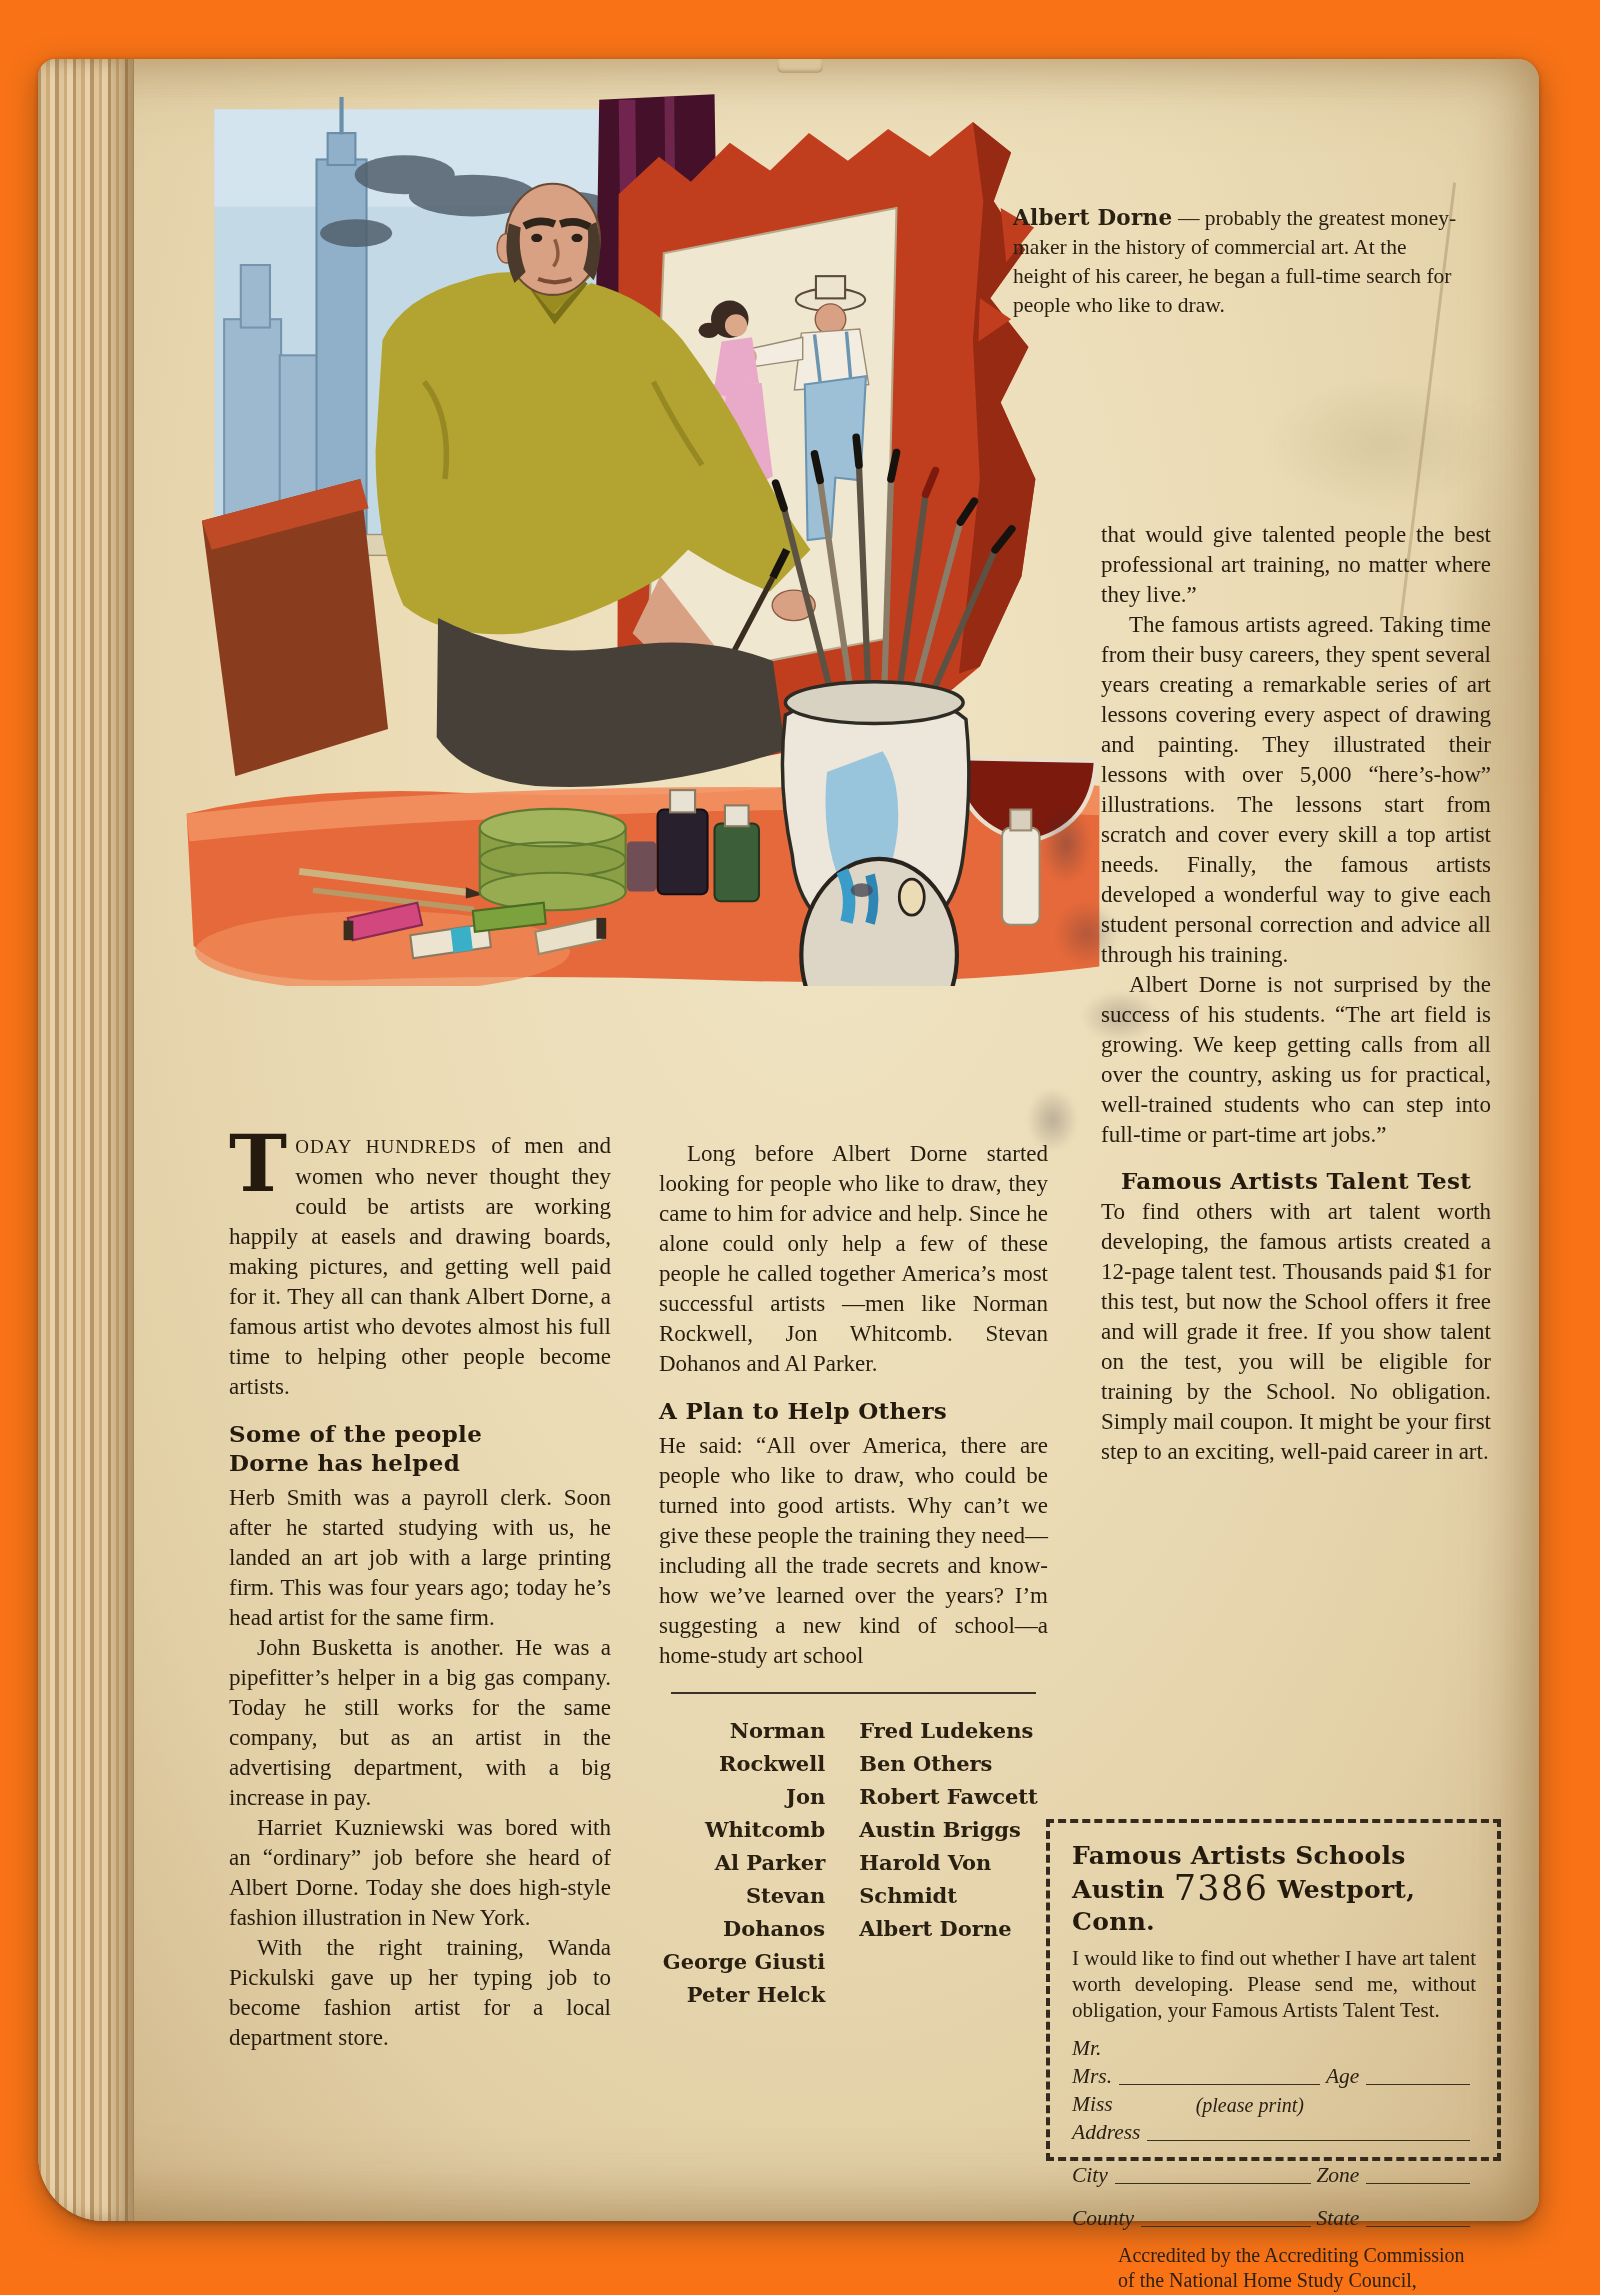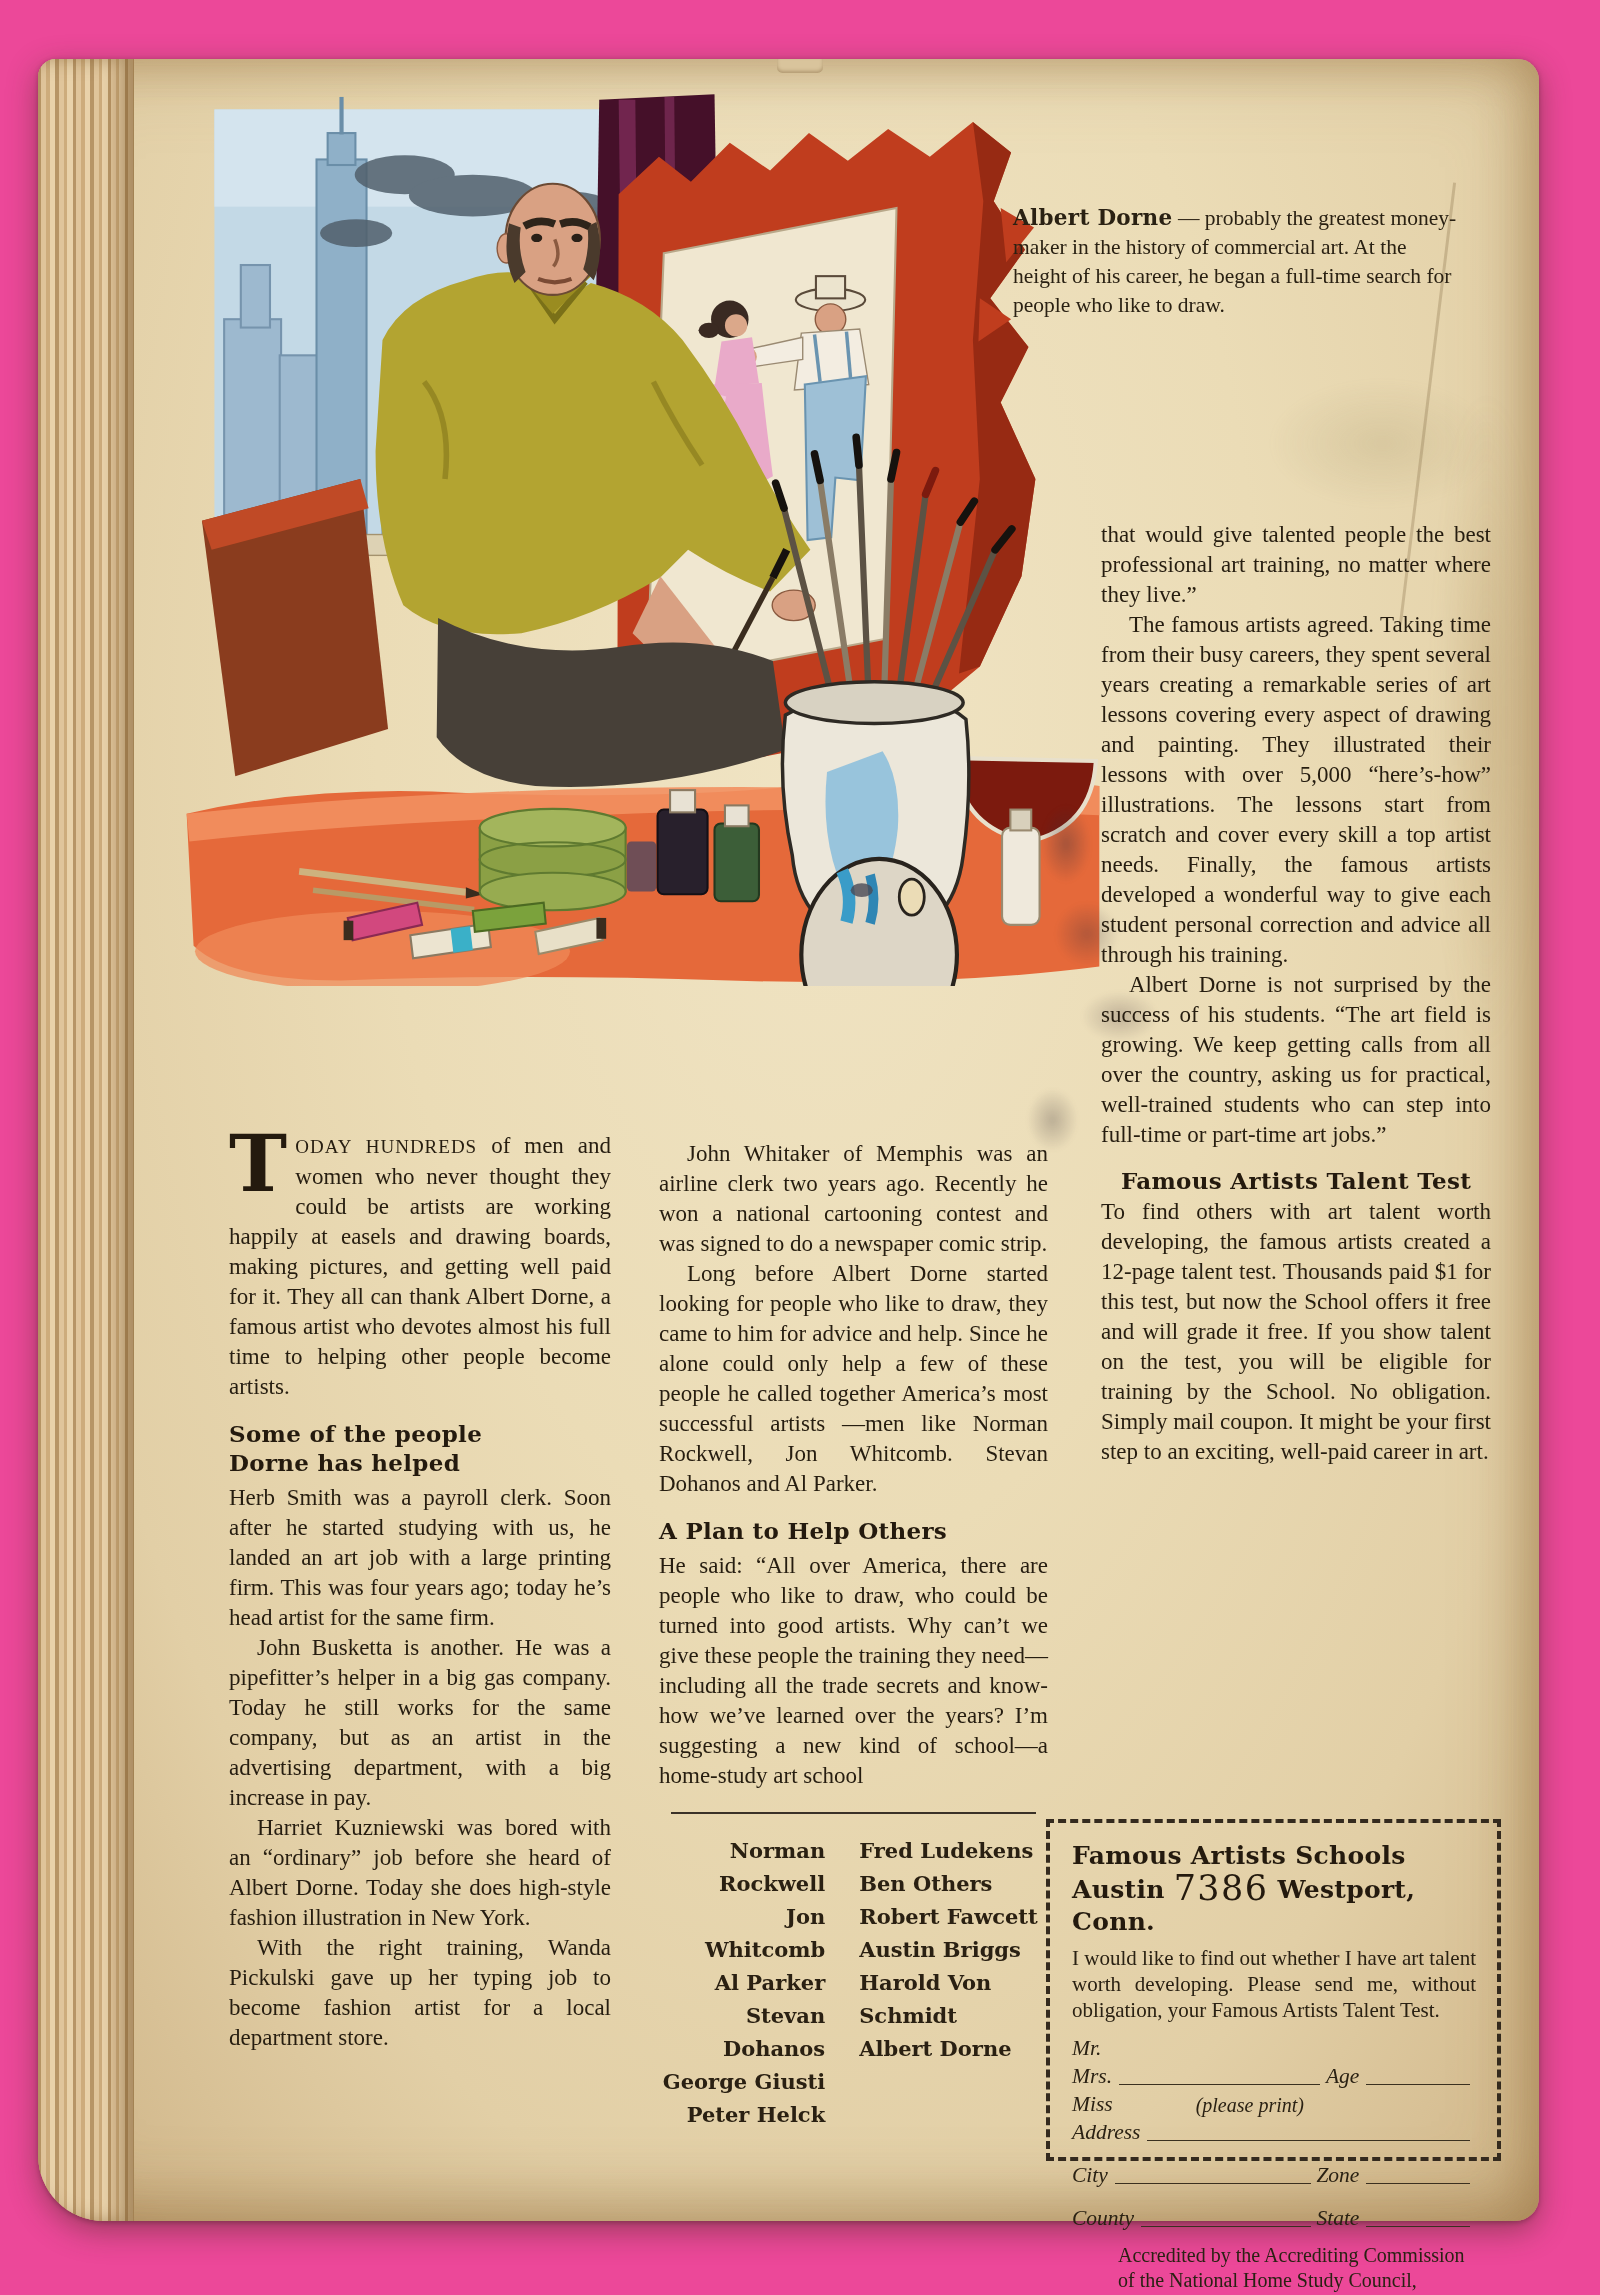--- a/index.html
+++ b/index.html
@@ -1,16 +1,16 @@
 <!DOCTYPE html>
 <html style="font-size:11px"><head>
 <meta charset="utf-8">
 <style>
   html,body{margin:0;padding:0;background:#e7e7e5;}
-  .stage{position:relative;width:1601px;height:2295px;background:#ec4899;overflow:hidden;
+  .stage{position:relative;width:1601px;height:2295px;background:#f97316;overflow:hidden;
          font-family:"Liberation Serif",serif;color:#261e12;}
   
   .page{position:absolute;left:38px;top:59px;width:1501px;height:2162px;
         background:radial-gradient(ellipse at 52% 30%, #f0e4c4 0%, #ebdcb6 40%, #e2cfa6 72%, #d3ba8e 92%, #c8ab7e 100%);
         border-radius:18px 21px 23.6px 66px;
         box-shadow:0 9.7px 31px rgba(60,45,25,.45), 0 1.4px 5.6px rgba(0,0,0,.25);}
   .page::after{content:"";position:absolute;inset:0;border-radius:inherit;pointer-events:none;
         box-shadow:inset 0 0 90px rgba(145,105,55,.28), inset -18px 0 49px rgba(150,112,62,.22),
                    inset 0 -21px 56px rgba(150,112,62,.28), inset 0 12.5px 35px rgba(165,130,80,.18);}
   .binding{position:absolute;left:38px;top:59px;width:96px;height:2162px;border-radius:18px 0 0 66px;
@@ -256,21 +256,20 @@
       <div>Some of the people</div>
       <div>Dorne has helped</div>
     </div>
     <p>Herb Smith was a payroll clerk. Soon after he started studying with us, he landed an art job with a large printing firm. This was four years ago; today he’s head artist for the same firm.</p>
     <p class="ind">John Busketta is another. He was a pipefitter’s helper in a big gas company. Today he still works for the same company, but as an artist in the advertising department, with a big increase in pay.</p>
     <p class="ind">Harriet Kuzniewski was bored with an “ordinary” job before she heard of Albert Dorne. Today she does high-style fashion illustration in New York.</p>
     <p class="ind">With the right training, Wanda Pickulski gave up her typing job to become fashion artist for a local department store.</p>
   </div>
 
   <div class="col col-mid">
-    <p class="ind">John Whitaker of Memphis was an airline clerk two years ago. Recently he won a national cartooning contest and was signed to do a newspaper comic strip.</p>
     <p class="ind">Long before Albert Dorne started looking for people who like to draw, they came to him for advice and help. Since he alone could only help a few of these people he called together America’s most successful artists —men like Norman Rockwell, Jon Whitcomb. Stevan Dohanos and Al Parker.</p>
     <div class="subhead">A Plan to Help Others</div>
     <p>He said: “All over America, there are people who like to draw, who could be turned into good artists. Why can’t we give these people the training they need—including all the trade secrets and know-how we’ve learned over the years? I’m suggesting a new kind of school—a home-study art school</p>
     <div class="artists">
       <hr class="rule">
       <div class="artists-cols">
         <div class="a-left">
           <div>Norman Rockwell</div>
           <div>Jon Whitcomb</div>
           <div>Al Parker</div>

